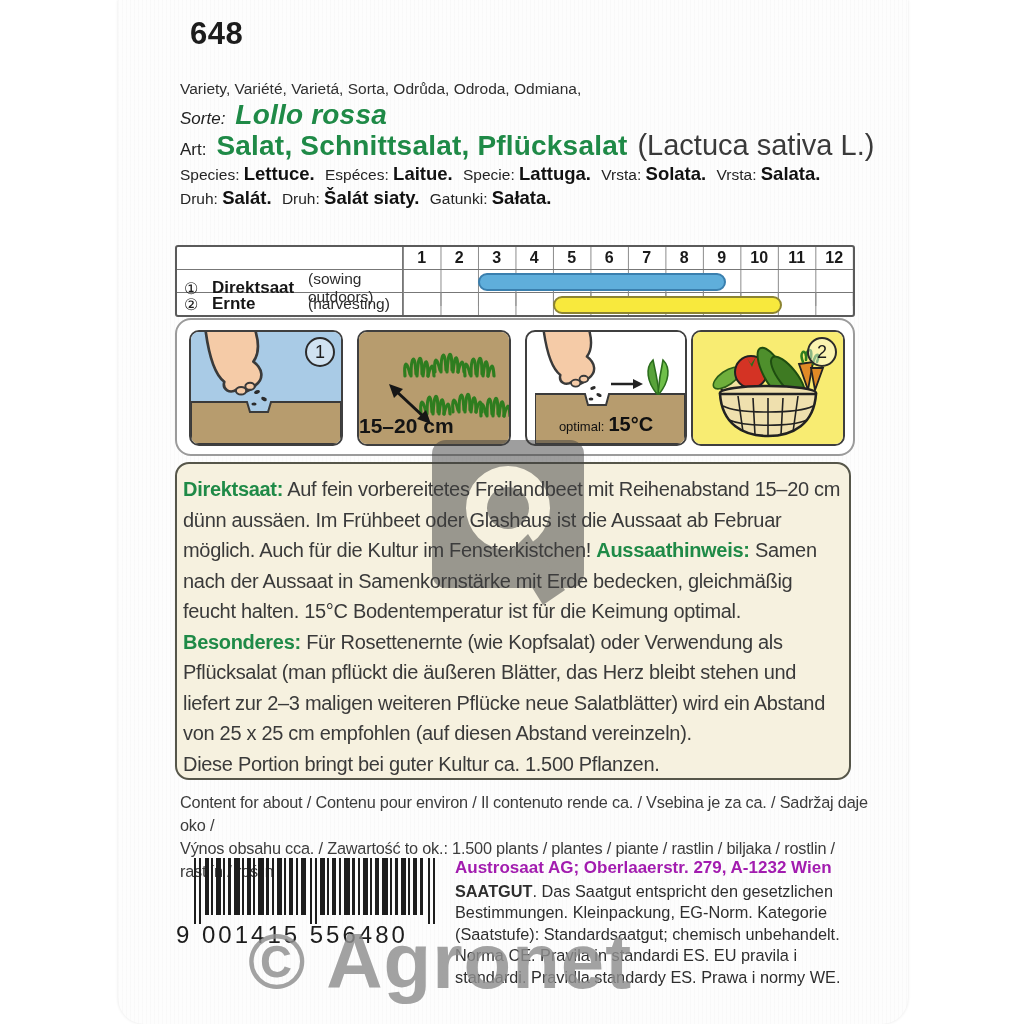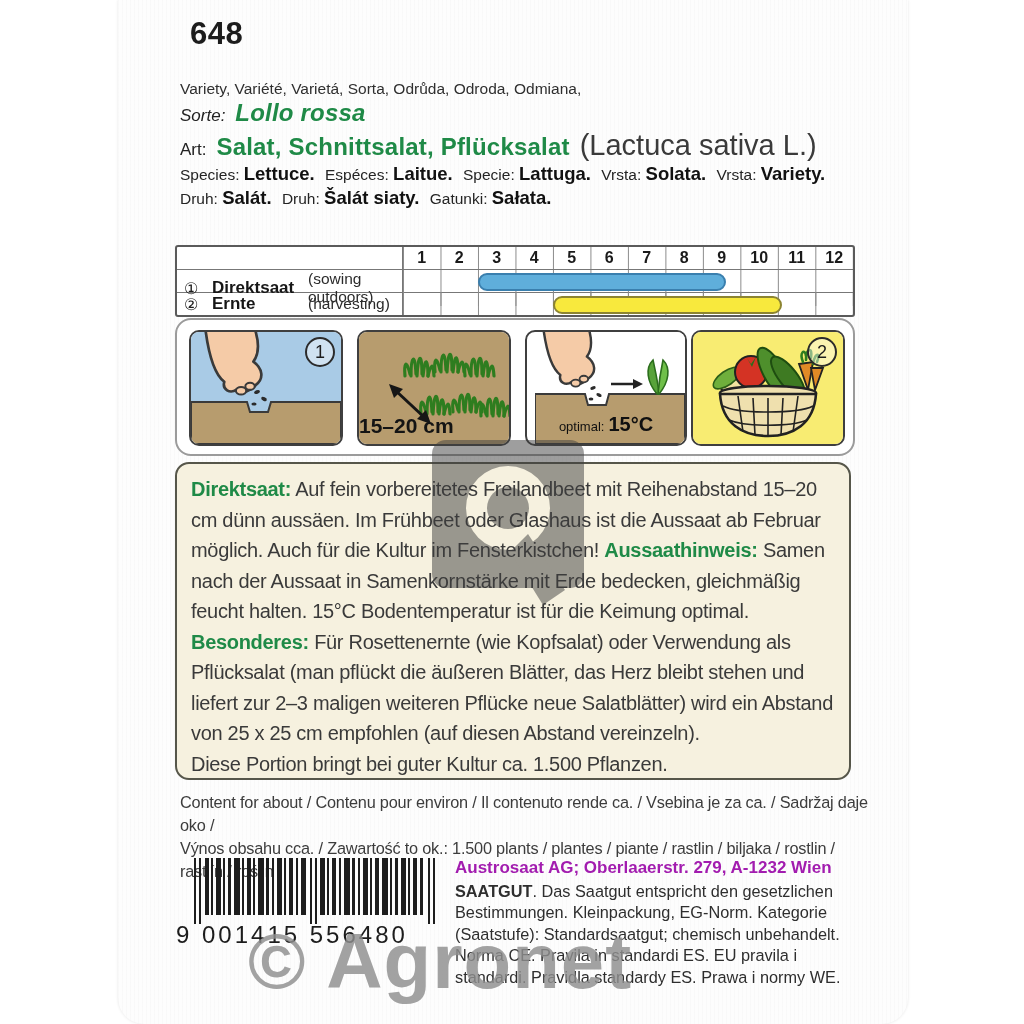--- a/index.html
+++ b/index.html
@@ -7,21 +7,21 @@
           font-family:"Liberation Sans",sans-serif;color:#222;}
   .packet{position:absolute;left:118px;top:0;width:790px;height:1024px;background:
     repeating-linear-gradient(90deg, rgba(80,80,80,0.025) 0 1px, rgba(255,255,255,0) 1px 4px),#fdfdfd;
     border-radius:0 0 26px 26px;box-shadow:0 0 3px rgba(0,0,0,0.10);}
   .abs{position:absolute;}
   
   .catalog{left:190px;top:16px;font-size:31px;font-weight:bold;color:#1c1c1c;letter-spacing:.5px;text-align:center;}
   .varlangs{left:180px;top:80px;font-size:15.5px;color:#2f2f2f;}
   .kvrow{left:180px;display:flex;align-items:baseline;gap:10px;white-space:nowrap;}
   .kvrow .k{font-size:17px;color:#222;}
-  .kvrow .v{font-size:24px;font-weight:bold;color:var(--accent-green,#1f8a47);letter-spacing:.2px;}
+  .kvrow .v{font-size:28px;font-weight:bold;color:var(--accent-green,#1f8a47);letter-spacing:.2px;}
   .kvrow .latin{font-size:29px;color:#3a3a3a;font-weight:normal;margin-left:0;}
   .langline{left:180px;font-size:15.5px;color:#242424;white-space:nowrap;}
   .langline b{font-size:18.5px;color:#111;}
   .langline .seg{margin-right:6px;}
   
   .calendar{left:175px;top:245px;width:676px;border:2px solid #5a5a5a;border-radius:3px;background:#fff;}
   .calrow{display:grid;grid-template-columns:225px 1fr;height:22px;border-top:1px solid #777;}
   .calrow:first-child{border-top:none;}
   .callabel{display:grid;grid-template-columns:28px 96px auto;align-items:center;padding-left:7px;}
   .callabel .num{font-size:16px;color:#1c1c1c;}
@@ -38,21 +38,21 @@
   .tile{position:absolute;top:10px;width:150px;height:112px;border:2.5px solid #3f3f3f;border-radius:10px;overflow:hidden;background:#fff;}
   .tile svg{display:block;}
   .badge{position:absolute;top:5px;right:6px;width:26px;height:26px;border:2px solid #2b2b2b;border-radius:50%;
     display:flex;align-items:center;justify-content:center;font-size:18px;color:#1d1d1d;background:rgba(255,255,255,.45);}
   .cap-spacing{position:absolute;left:0;right:0;bottom:6px;text-align:left;font-size:21px;font-weight:bold;color:#141414;}
   .cap-temp{position:absolute;left:0;right:0;bottom:8px;text-align:center;color:#101010;}
   .cap-temp .cl{font-size:13px;}
   .cap-temp .cv{font-size:20px;font-weight:bold;margin-left:4px;}
   
   .infobox{left:175px;top:462px;width:676px;height:318px;box-sizing:border-box;background:#f6f1df;
-    border:2px solid #56564a;border-radius:14px;padding:10px 14px;font-size:20px;line-height:30.5px;
+    border:2px solid #56564a;border-radius:14px;padding:10px 6px;font-size:20px;line-height:30.5px;
     color:#3a3a3a;letter-spacing:-0.3px;}
   .infobox p{margin:0;}
   .gh{color:var(--accent-green,#1f8a47);font-weight:bold;}
   
   .contentnote{left:180px;top:791px;width:690px;font-size:16.3px;line-height:23px;color:#3c3c3c;letter-spacing:-0.2px;}
   
   .barcode{left:192px;top:858px;}
   .bcdigits{left:176px;top:921px;font-size:24px;color:#1c1c1c;letter-spacing:3px;white-space:nowrap;}
   .company{left:455px;top:857px;width:408px;font-size:16.3px;line-height:21.5px;color:#2e2e2e;}
   .company .b1{font-weight:bold;font-size:17px;margin:0 0 2px 0;color:#a21caf;}
@@ -96,21 +96,21 @@
     <span class="k">Art:</span>
     <span class="v">Salat, Schnittsalat, Pflücksalat</span>
     <span class="latin">(Lactuca sativa L.)</span>
   </div>
 
   <div class="abs langline" style="top:163px;">
     <span class="seg"><span>Species:</span> <b>Lettuce.</b></span>
     <span class="seg"><span>Espéces:</span> <b>Laitue.</b></span>
     <span class="seg"><span>Specie:</span> <b>Lattuga.</b></span>
     <span class="seg"><span>Vrsta:</span> <b>Solata.</b></span>
-    <span class="seg"><span>Vrsta:</span> <b>Variety.</b></span>
+    <span class="seg"><span>Vrsta:</span> <b>Salata.</b></span>
   </div>
   <div class="abs langline" style="top:187px;">
     <span class="seg"><span>Druh:</span> <b>Salát.</b></span>
     <span class="seg"><span>Druh:</span> <b>Šalát siaty.</b></span>
     <span class="seg"><span>Gatunki:</span> <b>Sałata.</b></span>
   </div>
 
   <div class="abs calendar">
     <div class="calrow">
       <div class="callabel"></div>

